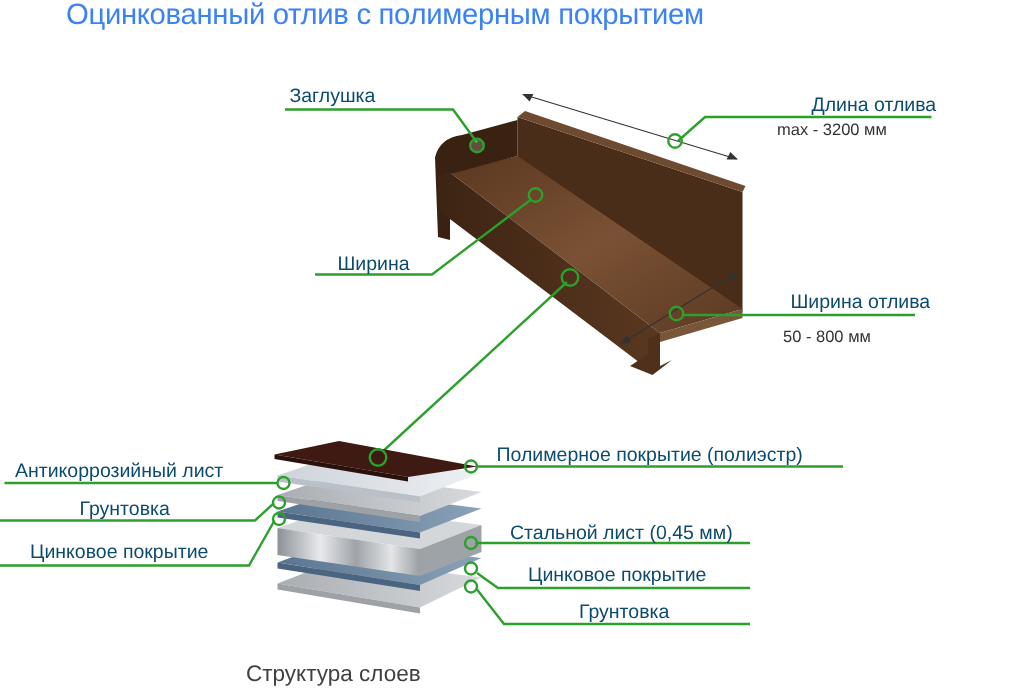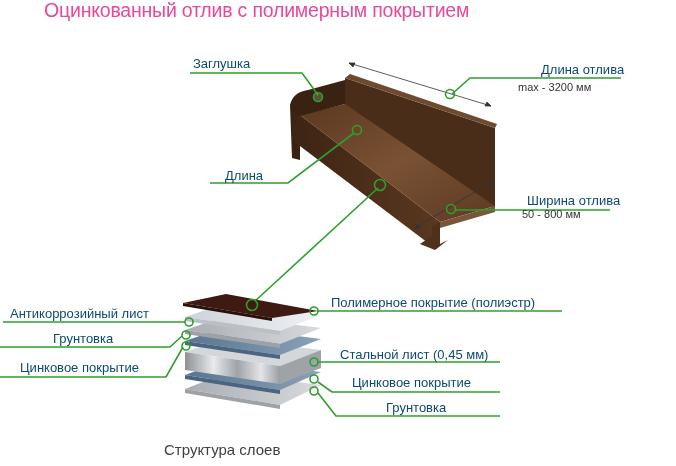--- a/index.html
+++ b/index.html
@@ -1,18 +1,18 @@
 <!DOCTYPE html>
 <html><head>
 <meta charset="utf-8">
 <style>
   html, body { margin: 0; padding: 0; background: #ffffff; }
   body { width: 676px; height: 466px; position: relative; overflow: hidden;
          font-family: "Liberation Sans", sans-serif; }
-  .title { position: absolute; left: 44px; top: -1px; font-size: 19.5px; color: #ec4899;
+  .title { position: absolute; left: 44px; top: -1px; font-size: 19.5px; color: #3b82f6;
            letter-spacing: -0.2px; white-space: nowrap; }
   .subtitle { position: absolute; left: 164px; top: 441px; font-size: 15px; color: #404040;
               white-space: nowrap; }
   .lbl { position: absolute; font-size: 13px; color: #0c4a6e; white-space: nowrap; line-height: 15px; }
   .sub { position: absolute; font-size: 11px; color: #333333; white-space: nowrap; line-height: 13px; }
   svg.art { position: absolute; left: 0; top: 0; }
 </style>
 </head>
 <body>
 
@@ -129,23 +129,23 @@
     <polyline points="318,393 336,416 500,416"></polyline>
     <circle cx="314" cy="391" r="4"></circle>
   </g>
 </svg>
 
 <div class="title">Оцинкованный отлив с полимерным покрытием</div>
 
 <div class="lbl" style="left:193px; top:56px;">Заглушка</div>
 <div class="lbl" style="left:541px; top:62px;">Длина отлива</div>
 <div class="sub" style="left:518px; top:81px;">max - 3200 мм</div>
-<div class="lbl" style="left:225px; top:168px;">Длина</div>
+<div class="lbl" style="left:225px; top:168px;">Ширина</div>
 <div class="lbl" style="left:503px; top:193px;margin-left:24px;">Ширина отлива</div>
-<div class="sub" style="left:522px; top:208px;text-align:center;">50 - 800 мм</div>
+<div class="sub" style="left:522px; top:219px;text-align:center;">50 - 800 мм</div>
 
 <div class="lbl" style="left:10px; top:306px;">Антикоррозийный лист</div>
 <div class="lbl" style="left:53px; top:331px;">Грунтовка</div>
 <div class="lbl" style="left:20px; top:360px;">Цинковое покрытие</div>
 
 <div class="lbl" style="left:331px; top:295px;">Полимерное покрытие (полиэстр)</div>
 <div class="lbl" style="left:340px; top:347px;">Стальной лист (0,45 мм)</div>
 <div class="lbl" style="left:352px; top:375px;">Цинковое покрытие</div>
 <div class="lbl" style="left:386px; top:400px;">Грунтовка</div>
 

